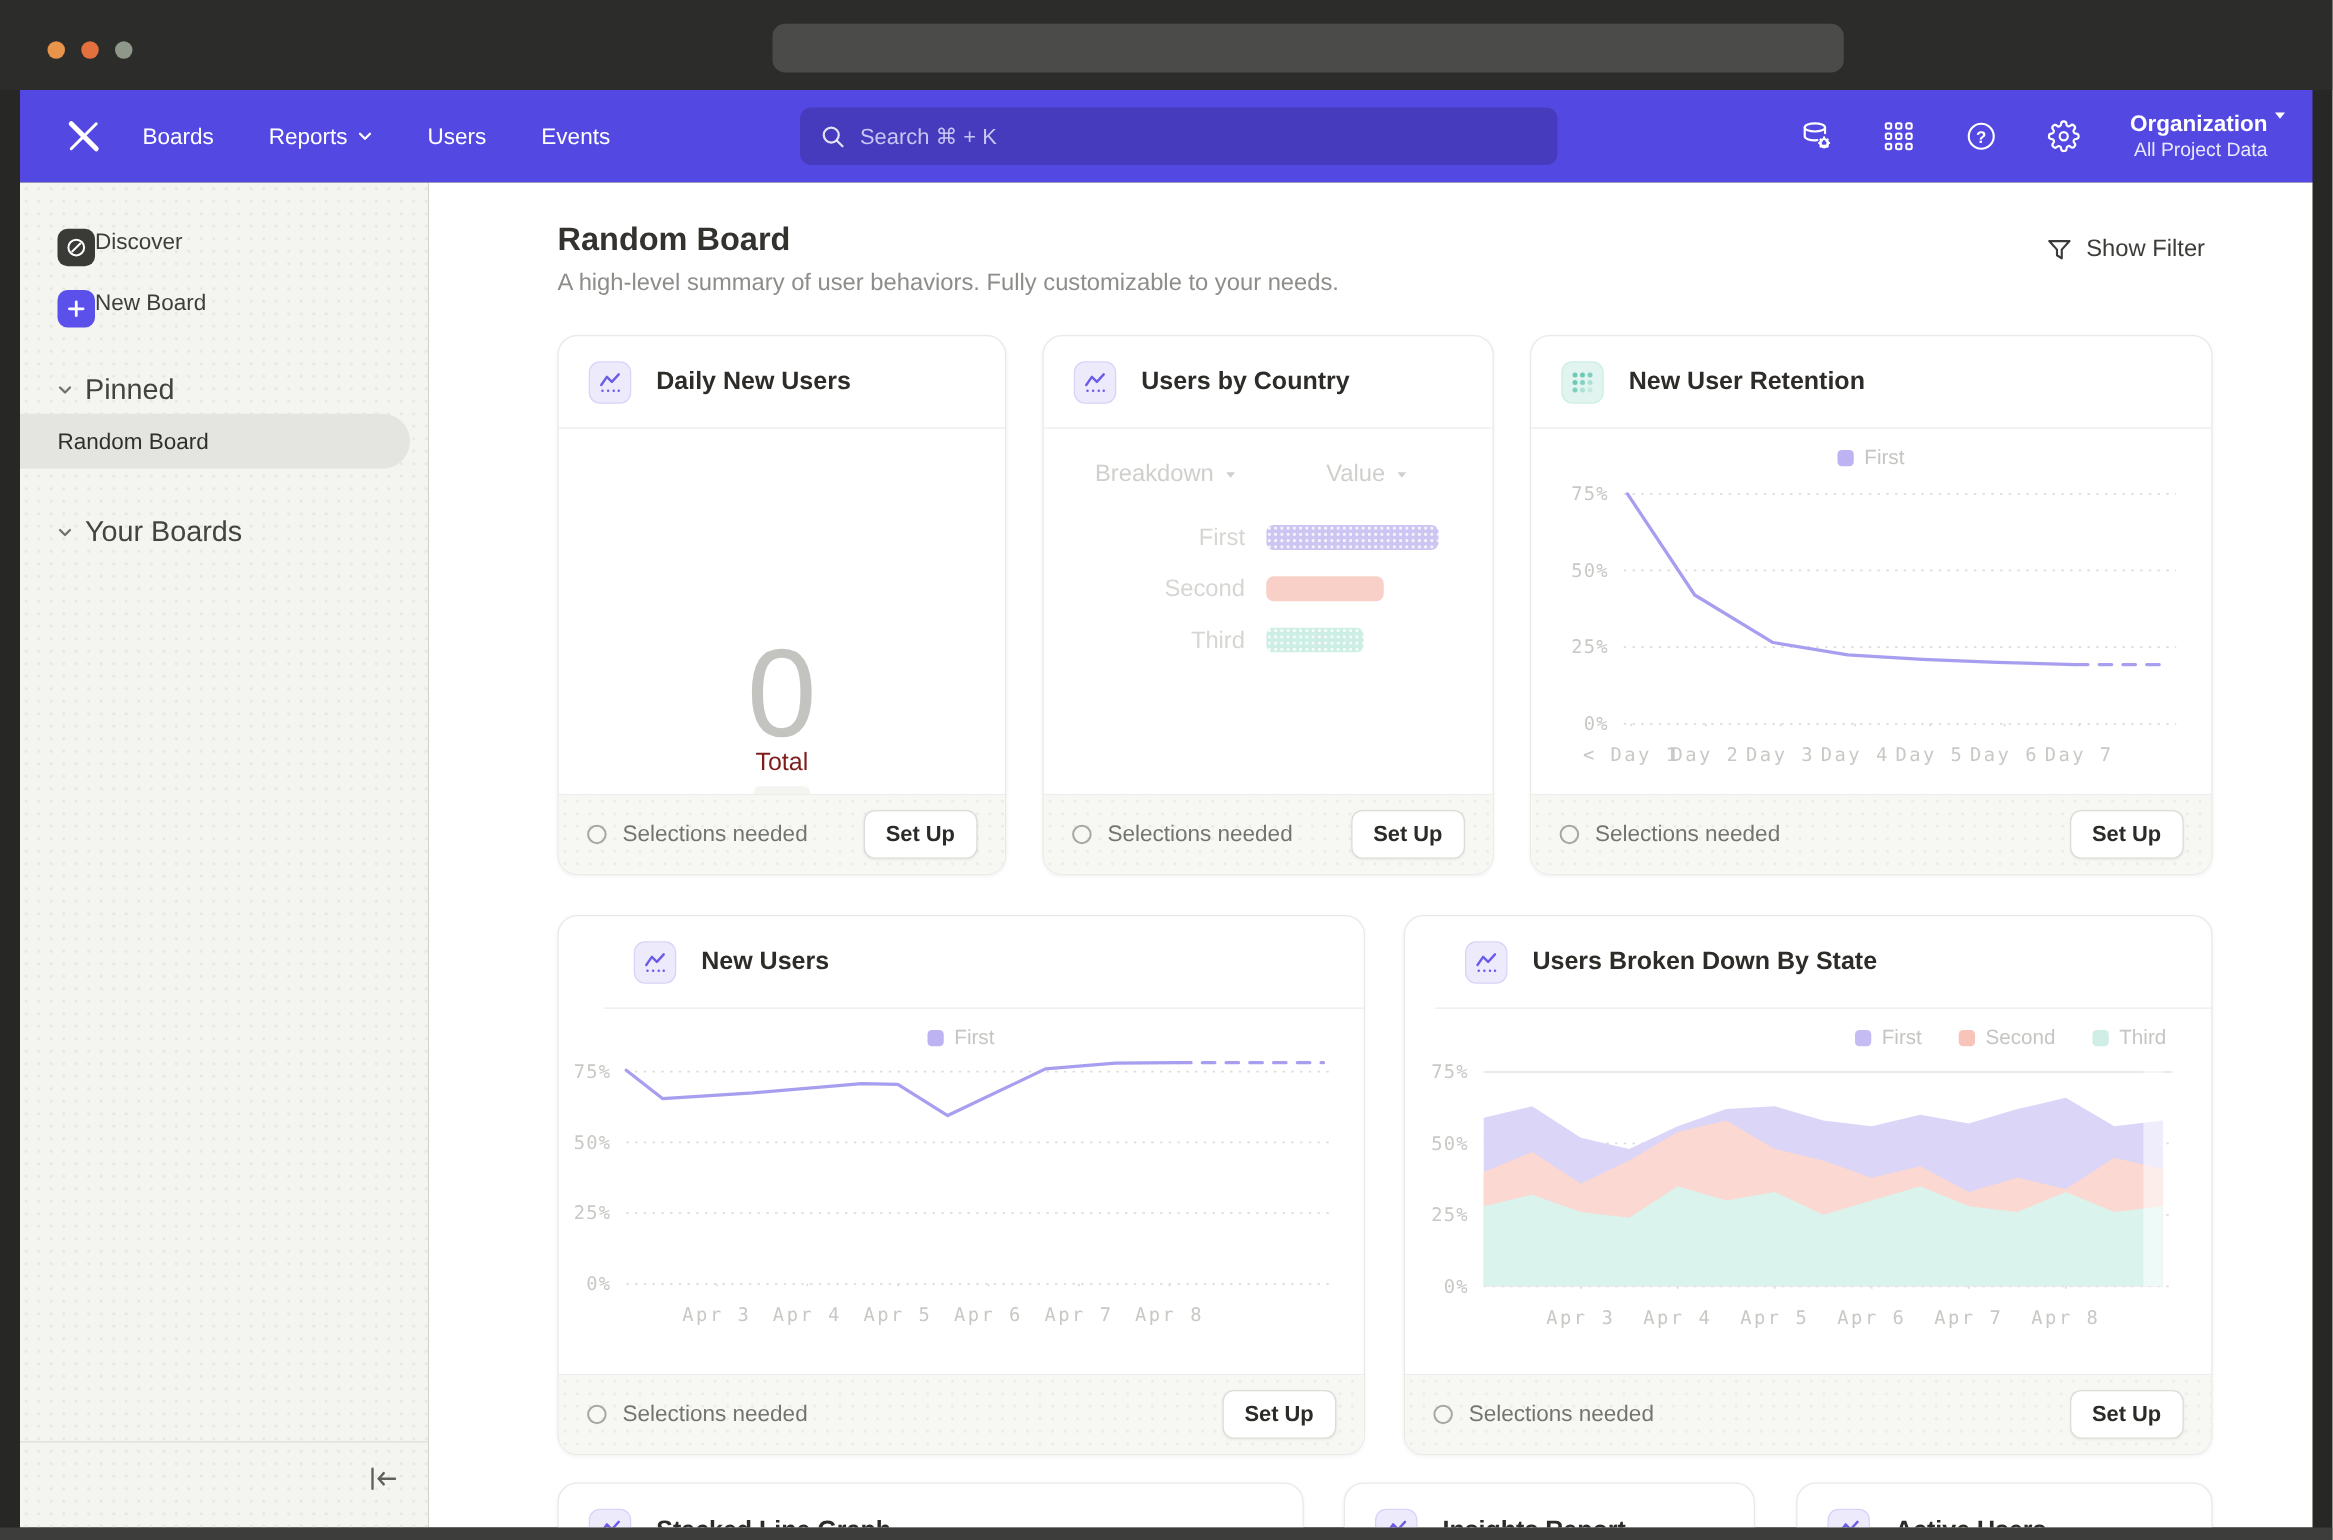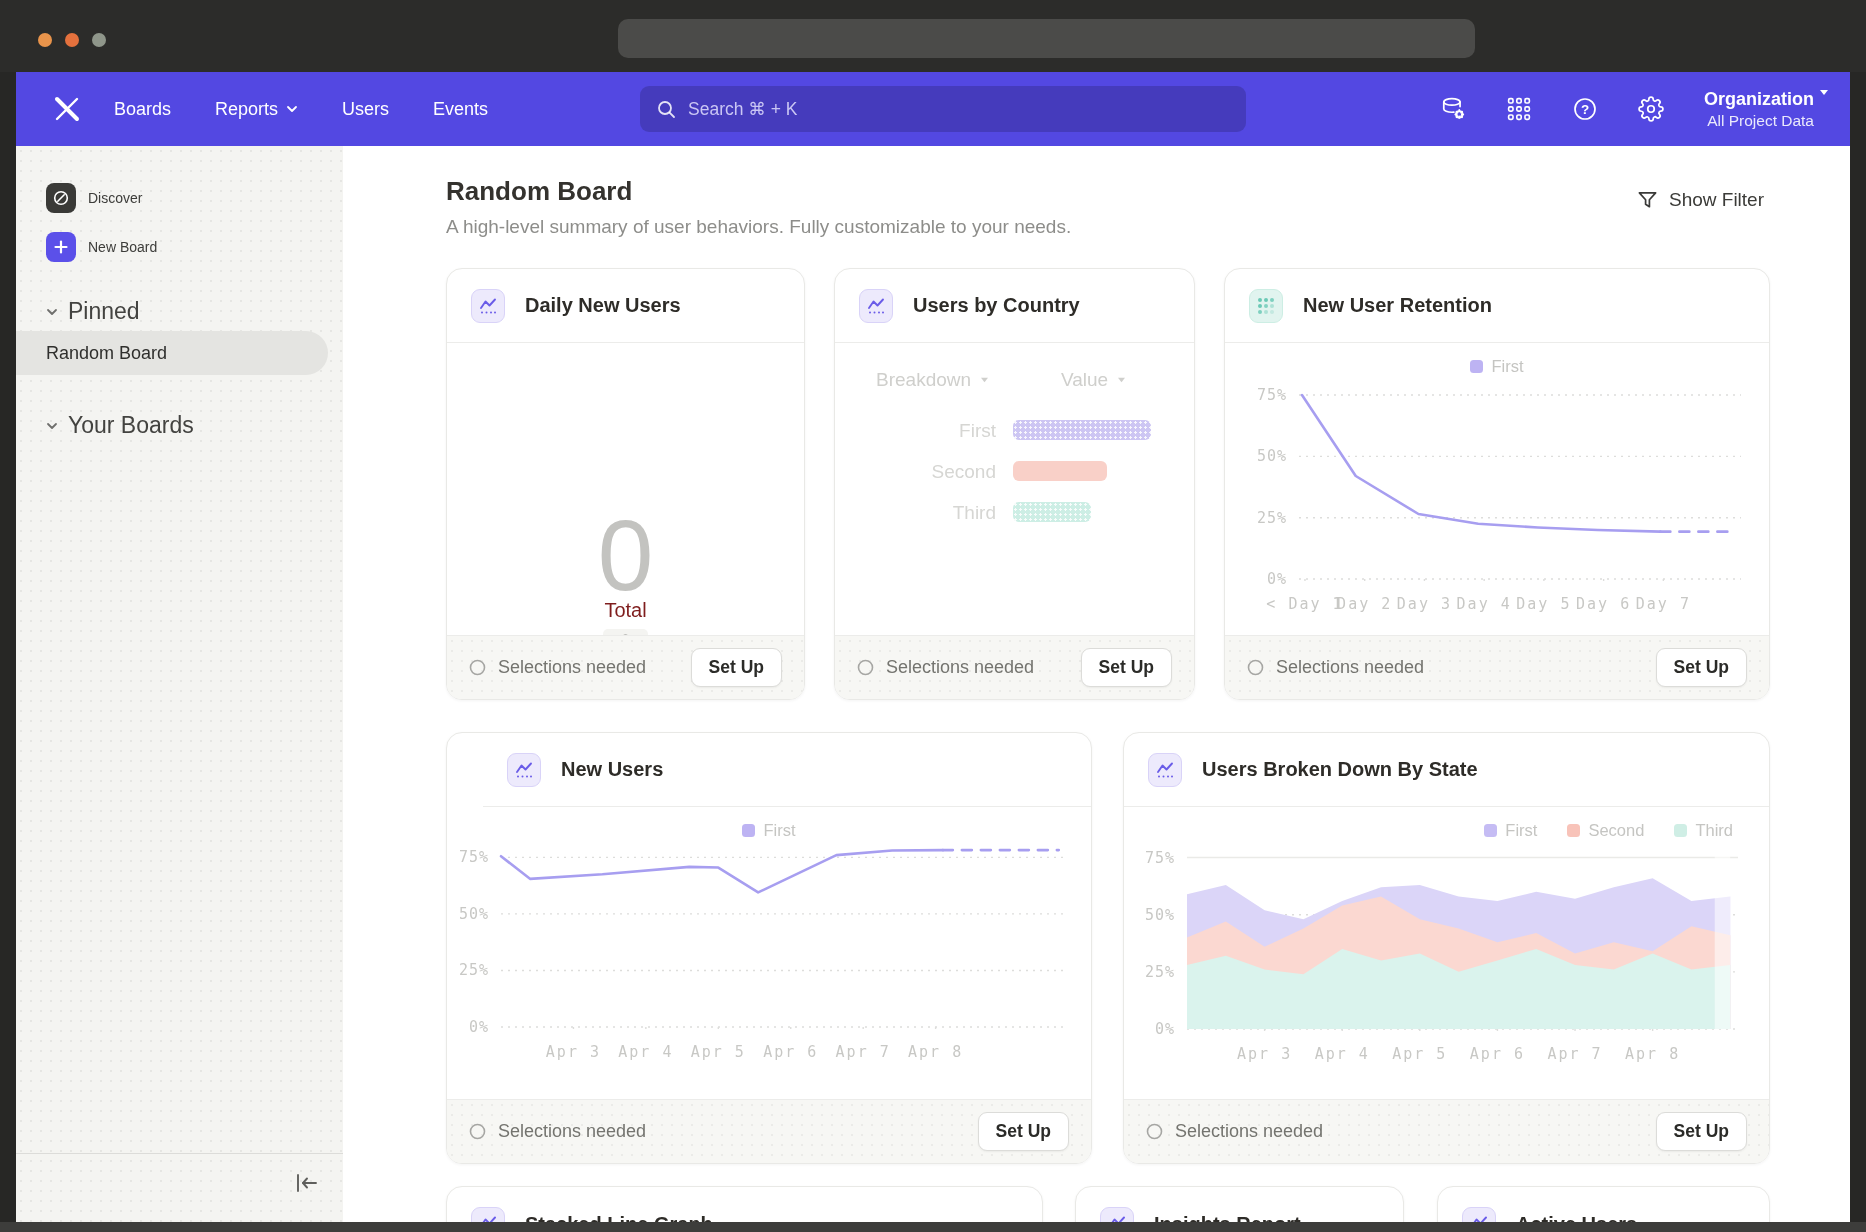--- a/index.html
+++ b/index.html
@@ -27,21 +27,21 @@
   .nav-right { position:absolute; right:14px; top:0; height:74px; display:flex; align-items:center; gap:40px; }
   .nav-icon { width:26px; height:26px; display:flex; align-items:center; justify-content:center; }
   .org-block { text-align:right; color:#fff; line-height:1.25; }
   .org-name { font-size:18px; font-weight:700; }
   .org-scope { font-size:15.5px; color:rgba(255,255,255,0.88); }
   .org-caret { margin-left:4px; margin-right:6px; }
 
   
   .sidebar { position:absolute; top:146px; left:16px; width:327px; height:1076px; background:#f4f4f1;
     background-image:radial-gradient(#e6e6e3 1px, transparent 1.3px); background-size:10px 10px; }
-  .sb-row { position:absolute; left:30px; display:flex; align-items:center; gap:12px; color:#3d3d3a; font-size:14px; }
+  .sb-row { position:absolute; left:30px; display:flex; color:#3d3d3a; font-size:18px; }
   .sb-iconbox { width:30px; height:30px; border-radius:8px; display:flex; align-items:center; justify-content:center; }
   .sb-iconbox.dark { background:#3a3a37; }
   .sb-iconbox.purple { background:#5b50e9; }
   .sb-section { position:absolute; left:30px; display:flex; align-items:center; gap:10px; color:#434340; font-size:23px; font-weight:500; }
   .sb-pill { position:absolute; left:0; top:185px; width:312px; height:44px; background:#e4e4e1; border-radius:0 22px 22px 0;
     display:flex; align-items:center; padding-left:30px; font-size:18px; color:#2f2f2d; }
   .sb-divider { position:absolute; left:0; top:1007px; width:327px; height:1px; background:#dcdcd9; }
   .sb-collapse { position:absolute; left:278px; top:1026px; width:28px; height:24px; }
 
   
@@ -456,21 +456,21 @@
       <span class="footer-status">
         <svg width="17" height="17" viewBox="0 0 17 17">
             <circle cx="8.5" cy="8.5" r="7" stroke="#a6a6a3" stroke-width="1.6" fill="none"></circle>
           </svg>
         <span>Selections needed</span>
       </span>
       <button class="setup-btn">Set Up</button>
     </div>
   </section>
 
-  <section class="card" style="left:780px; top:586px; width:647px; height:432px;">
+  <section class="card" style="left:780px; top:586px; width:647px; height:432px;padding-left:24px;">
     <div class="card-header">
       <span class="chart-iconbox">
         <svg width="20" height="20" viewBox="0 0 20 20">
             <polyline points="3,12 7.5,5.5 11.5,9.5 17,3.5" stroke="#6a5ce8" stroke-width="1.9" fill="none" stroke-linecap="round" stroke-linejoin="round"></polyline>
             <circle cx="4" cy="16.5" r="1" fill="#6a5ce8"></circle>
             <circle cx="8.5" cy="16.5" r="1" fill="#6a5ce8"></circle>
             <circle cx="13" cy="16.5" r="1" fill="#6a5ce8"></circle>
             <circle cx="17" cy="16.5" r="1" fill="#6a5ce8"></circle>
           </svg>
       </span>

